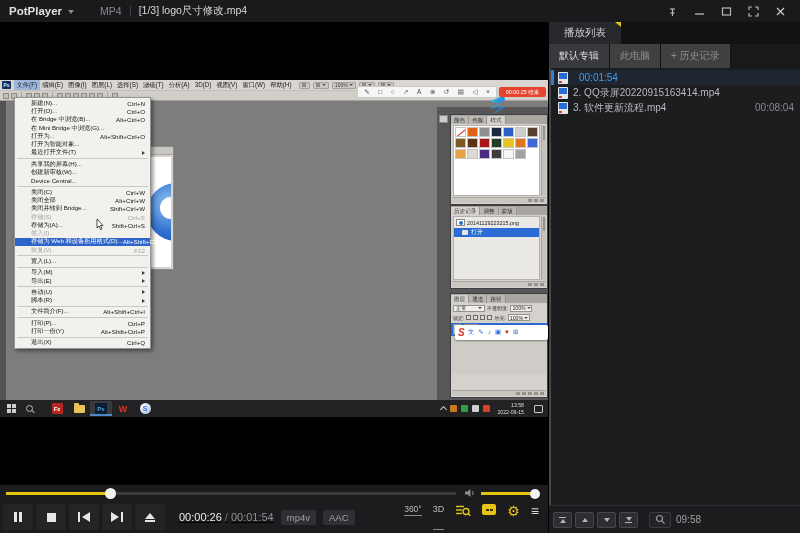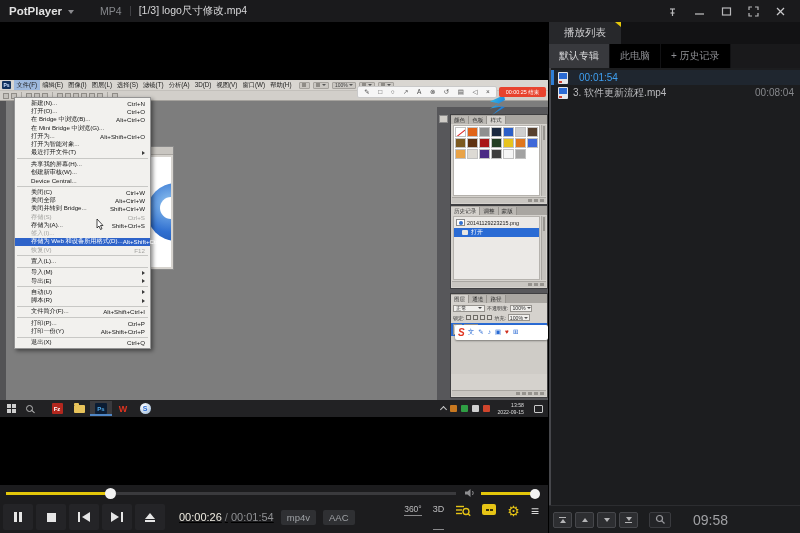--- a/index.html
+++ b/index.html
@@ -188,21 +188,21 @@
   .menu-glyph { color:#d8d8d8; font-size:14px; line-height:1; }
 
   
   .playlist-col { width:252px; background:#1c1d1f; border-left:1px solid #000; display:flex; flex-direction:column; }
   .pl-tabrow { height:22px; background:#121214; display:flex; }
   .pl-tab { position:relative; padding:0 15px; background:#27282b; color:#cfcfd1; font-size:10.5px;
     display:flex; align-items:center; }
   .pl-tab::after { content:""; position:absolute; right:0; top:0; border-top:5px solid #e3c60a; border-left:6px solid transparent; }
   .pl-albums { height:24px; background:#19191b; display:flex; }
   .album-tab { height:24px; display:flex; align-items:center; justify-content:center; font-size:10px;
-    color:#8f9095; background:#000000; border-right:1px solid #111113; padding:0 10px; white-space:nowrap; }
+    color:#8f9095; background:#404040; border-right:1px solid #111113; padding:0 10px; white-space:nowrap; }
   .album-tab.active { background:#38393d; color:#dcdcde; }
   .pl-items { flex:1; padding-top:2px; border-left:2px solid #46474b; }
   .pl-item { height:15px; display:flex; align-items:center; padding:0 6px 0 4px; font-size:10px;
     border-left:3px solid transparent; }
   .pl-item.active { border-left-color:#2f7fd6; background:rgba(60,120,200,.10); }
   .pl-item.active .pl-title, .pl-item.active .pl-dur { color:#3f9ff0; }
   .pl-file-icon { width:10px; height:12px; background:#e3e6ea; border-radius:1px; margin-right:5px; position:relative; flex:0 0 auto; }
   .pl-file-icon::after { content:""; position:absolute; left:1px; top:1px; width:8px; height:6px; background:#2a6bd4; }
   .pl-file-icon::before { content:""; position:absolute; left:1px; bottom:1px; width:3px; height:2px; background:#d04030; }
   .pl-title { color:#b9babd; white-space:nowrap; overflow:hidden; flex:1; }
@@ -211,21 +211,21 @@
   .nav-btn { width:19px; height:16px; background:#2d2e31; border:1px solid #46474b; border-radius:2px;
     display:flex; flex-direction:column; align-items:center; justify-content:center; margin-right:3px; gap:1px; }
   .nb-line { width:7px; height:1px; background:#b4b4b6; }
   .nb-up { width:0; height:0; border-left:3.5px solid transparent; border-right:3.5px solid transparent; border-bottom:4px solid #b4b4b6; }
   .nb-dn { width:0; height:0; border-left:3.5px solid transparent; border-right:3.5px solid transparent; border-top:4px solid #b4b4b6; }
   .pl-actions { display:flex; gap:4px; margin-left:8px; }
   .pl-btn { height:18px; padding:0 7px; background:#2f3033; border:1px solid #3d3e42; border-radius:2px;
     color:#c6c7c9; font-size:10px; display:flex; align-items:center; }
   .pl-search { margin-left:8px; width:22px; height:16px; background:#232427; border:1px solid #3a3b3f;
     border-radius:2px; display:flex; align-items:center; justify-content:center; }
-  .pl-clock { color:#a0a1a4; font-size:14px; margin-left:22px; }
+  .pl-clock { color:#a0a1a4; font-size:10px; margin-left:5px; }
 </style>
 </head>
 <body>
 
 <div class="app">
 
   <div class="titlebar">
     <span class="tb-app-name">PotPlayer</span>
     <span class="tb-chev"></span>
     <span class="tb-codec">MP4</span>
@@ -748,20 +748,25 @@
           <span class="album-tab">此电脑</span>
           <span class="album-tab">+ 历史记录</span>
         </div>
       <div class="pl-items">
           <div class="pl-item active">
     <span class="pl-file-icon"></span>
     <span class="pl-dur">00:01:54</span>
   </div>
           <div class="pl-item">
     <span class="pl-file-icon"></span>
+    <span class="pl-title">2. QQ录屏20220915163414.mp4</span>
+    <span class="pl-dur"></span>
+  </div>
+          <div class="pl-item">
+    <span class="pl-file-icon"></span>
     <span class="pl-title">3. 软件更新流程.mp4</span>
     <span class="pl-dur">00:08:04</span>
   </div>
         </div>
       <div class="pl-bottom">
         <span class="nav-btn">
             <i class="nb-line"></i>
             <i class="nb-up"></i>
           </span>
         <span class="nav-btn">

